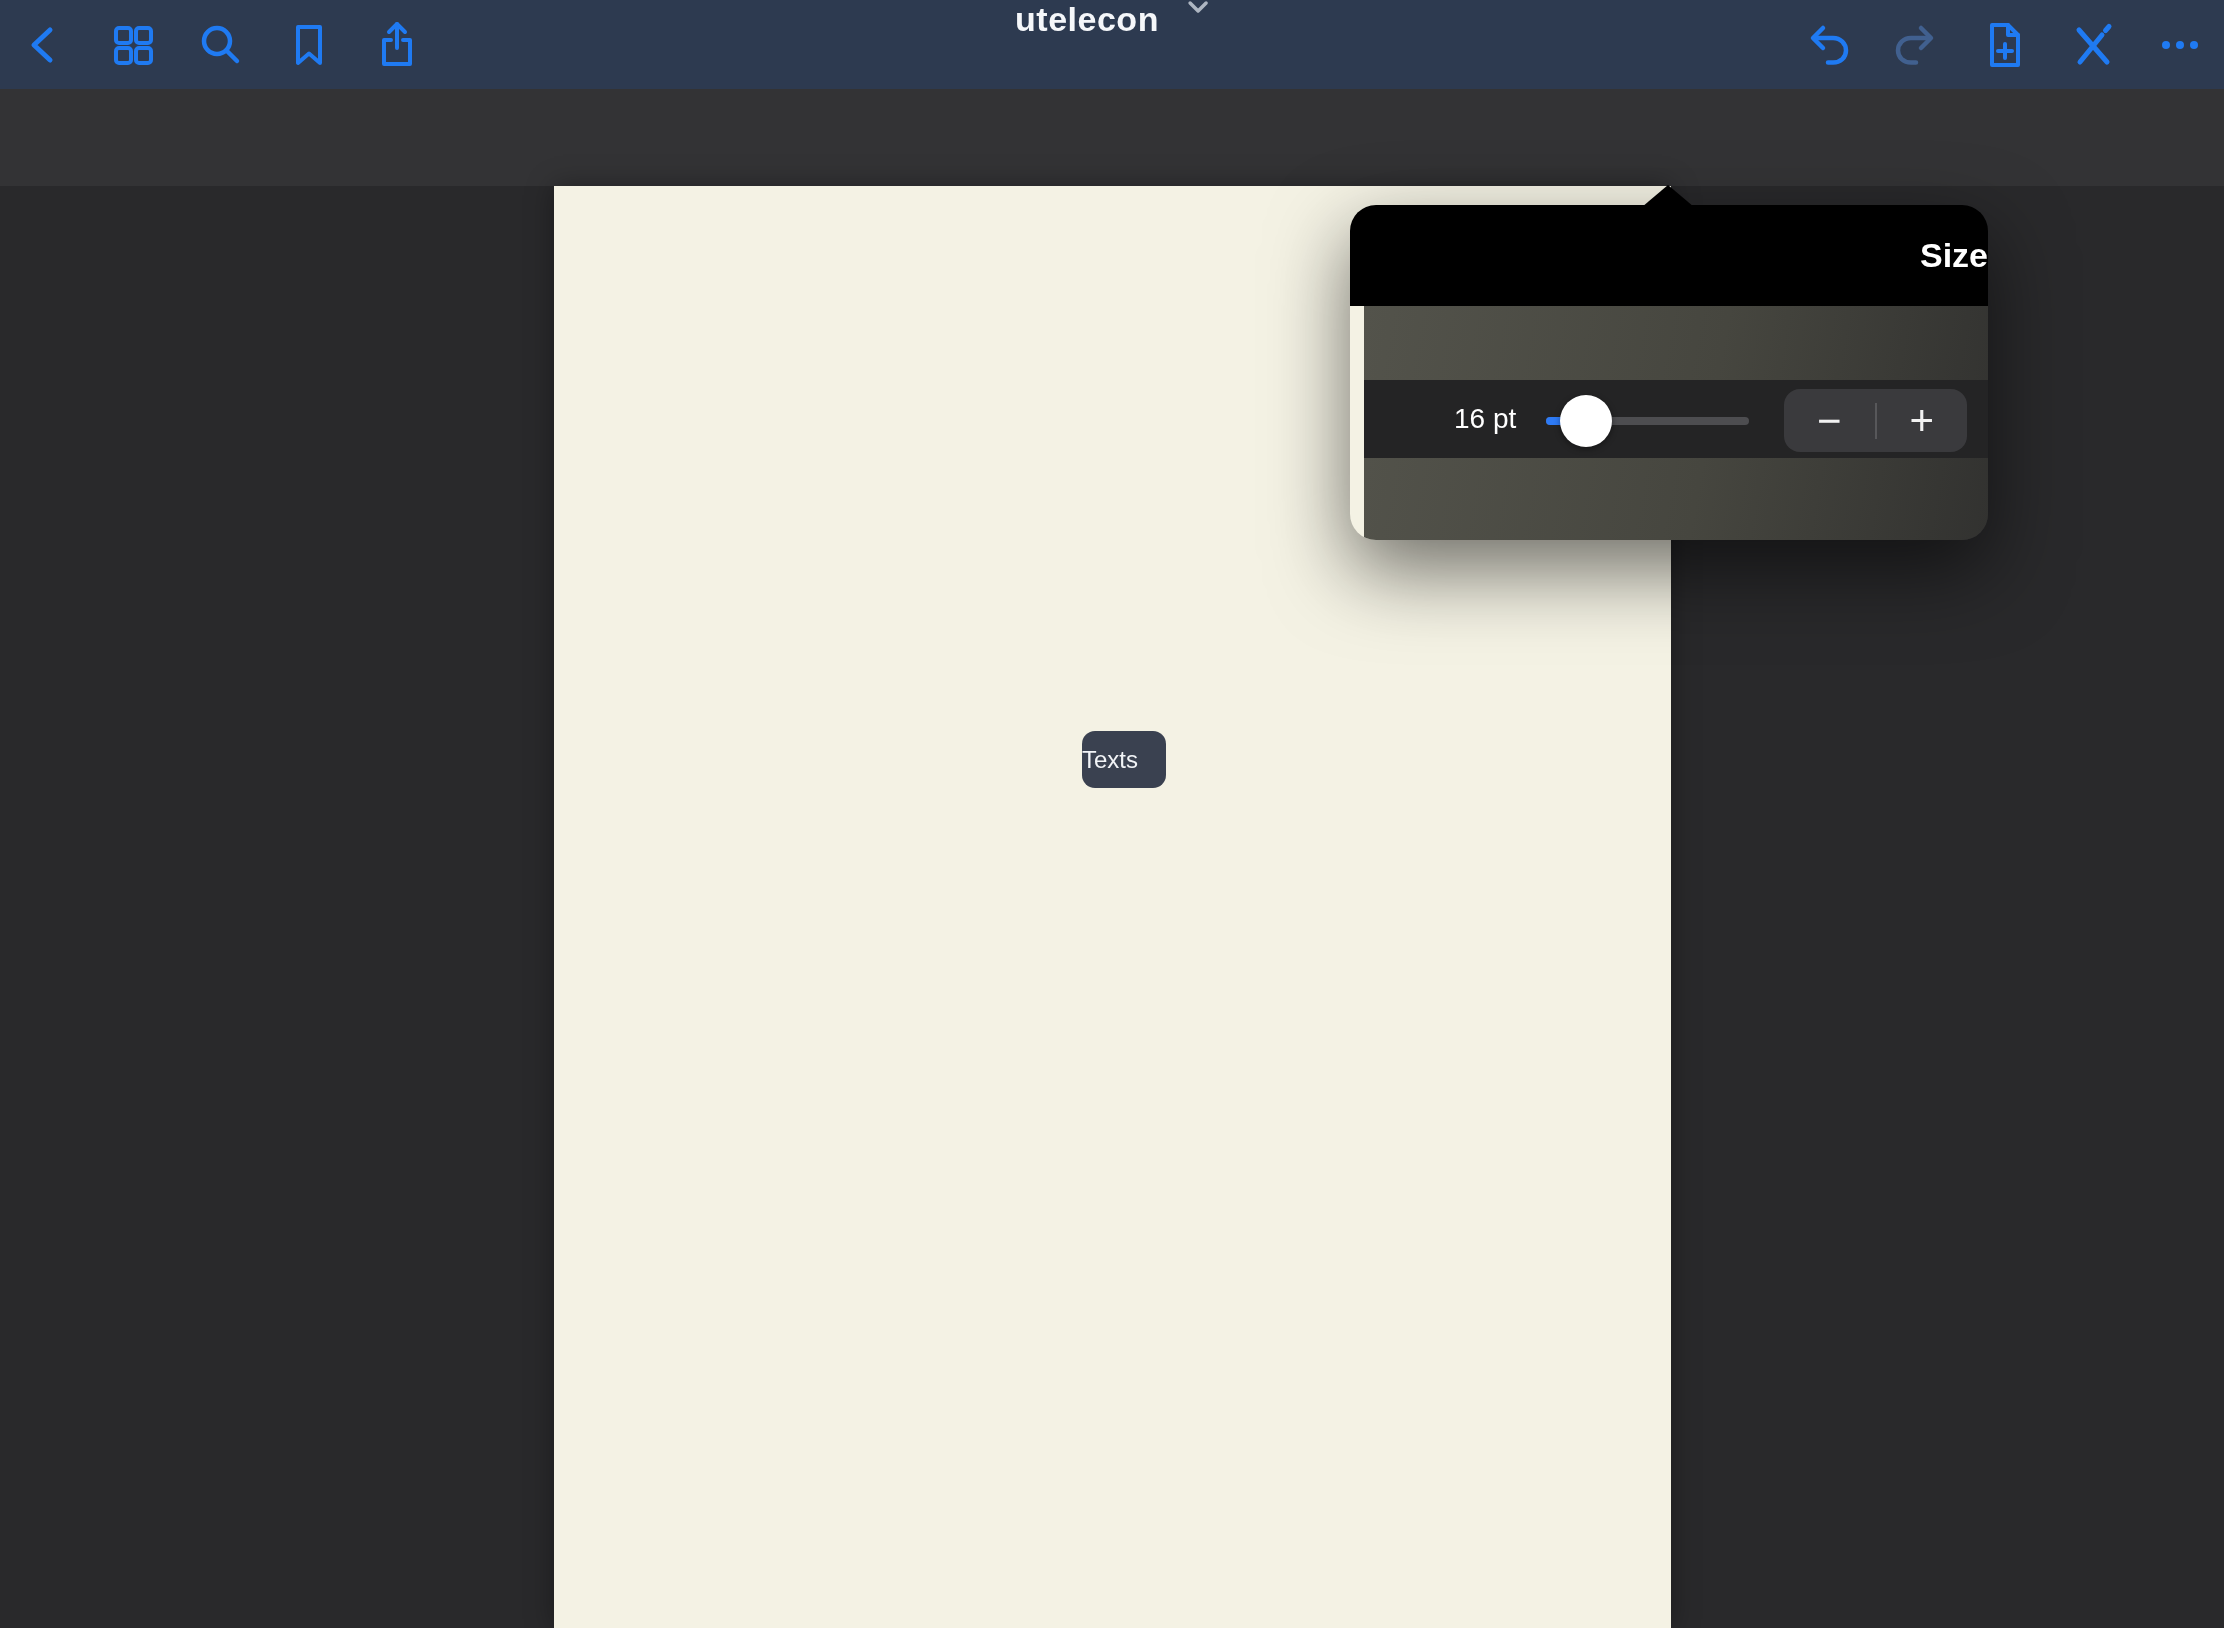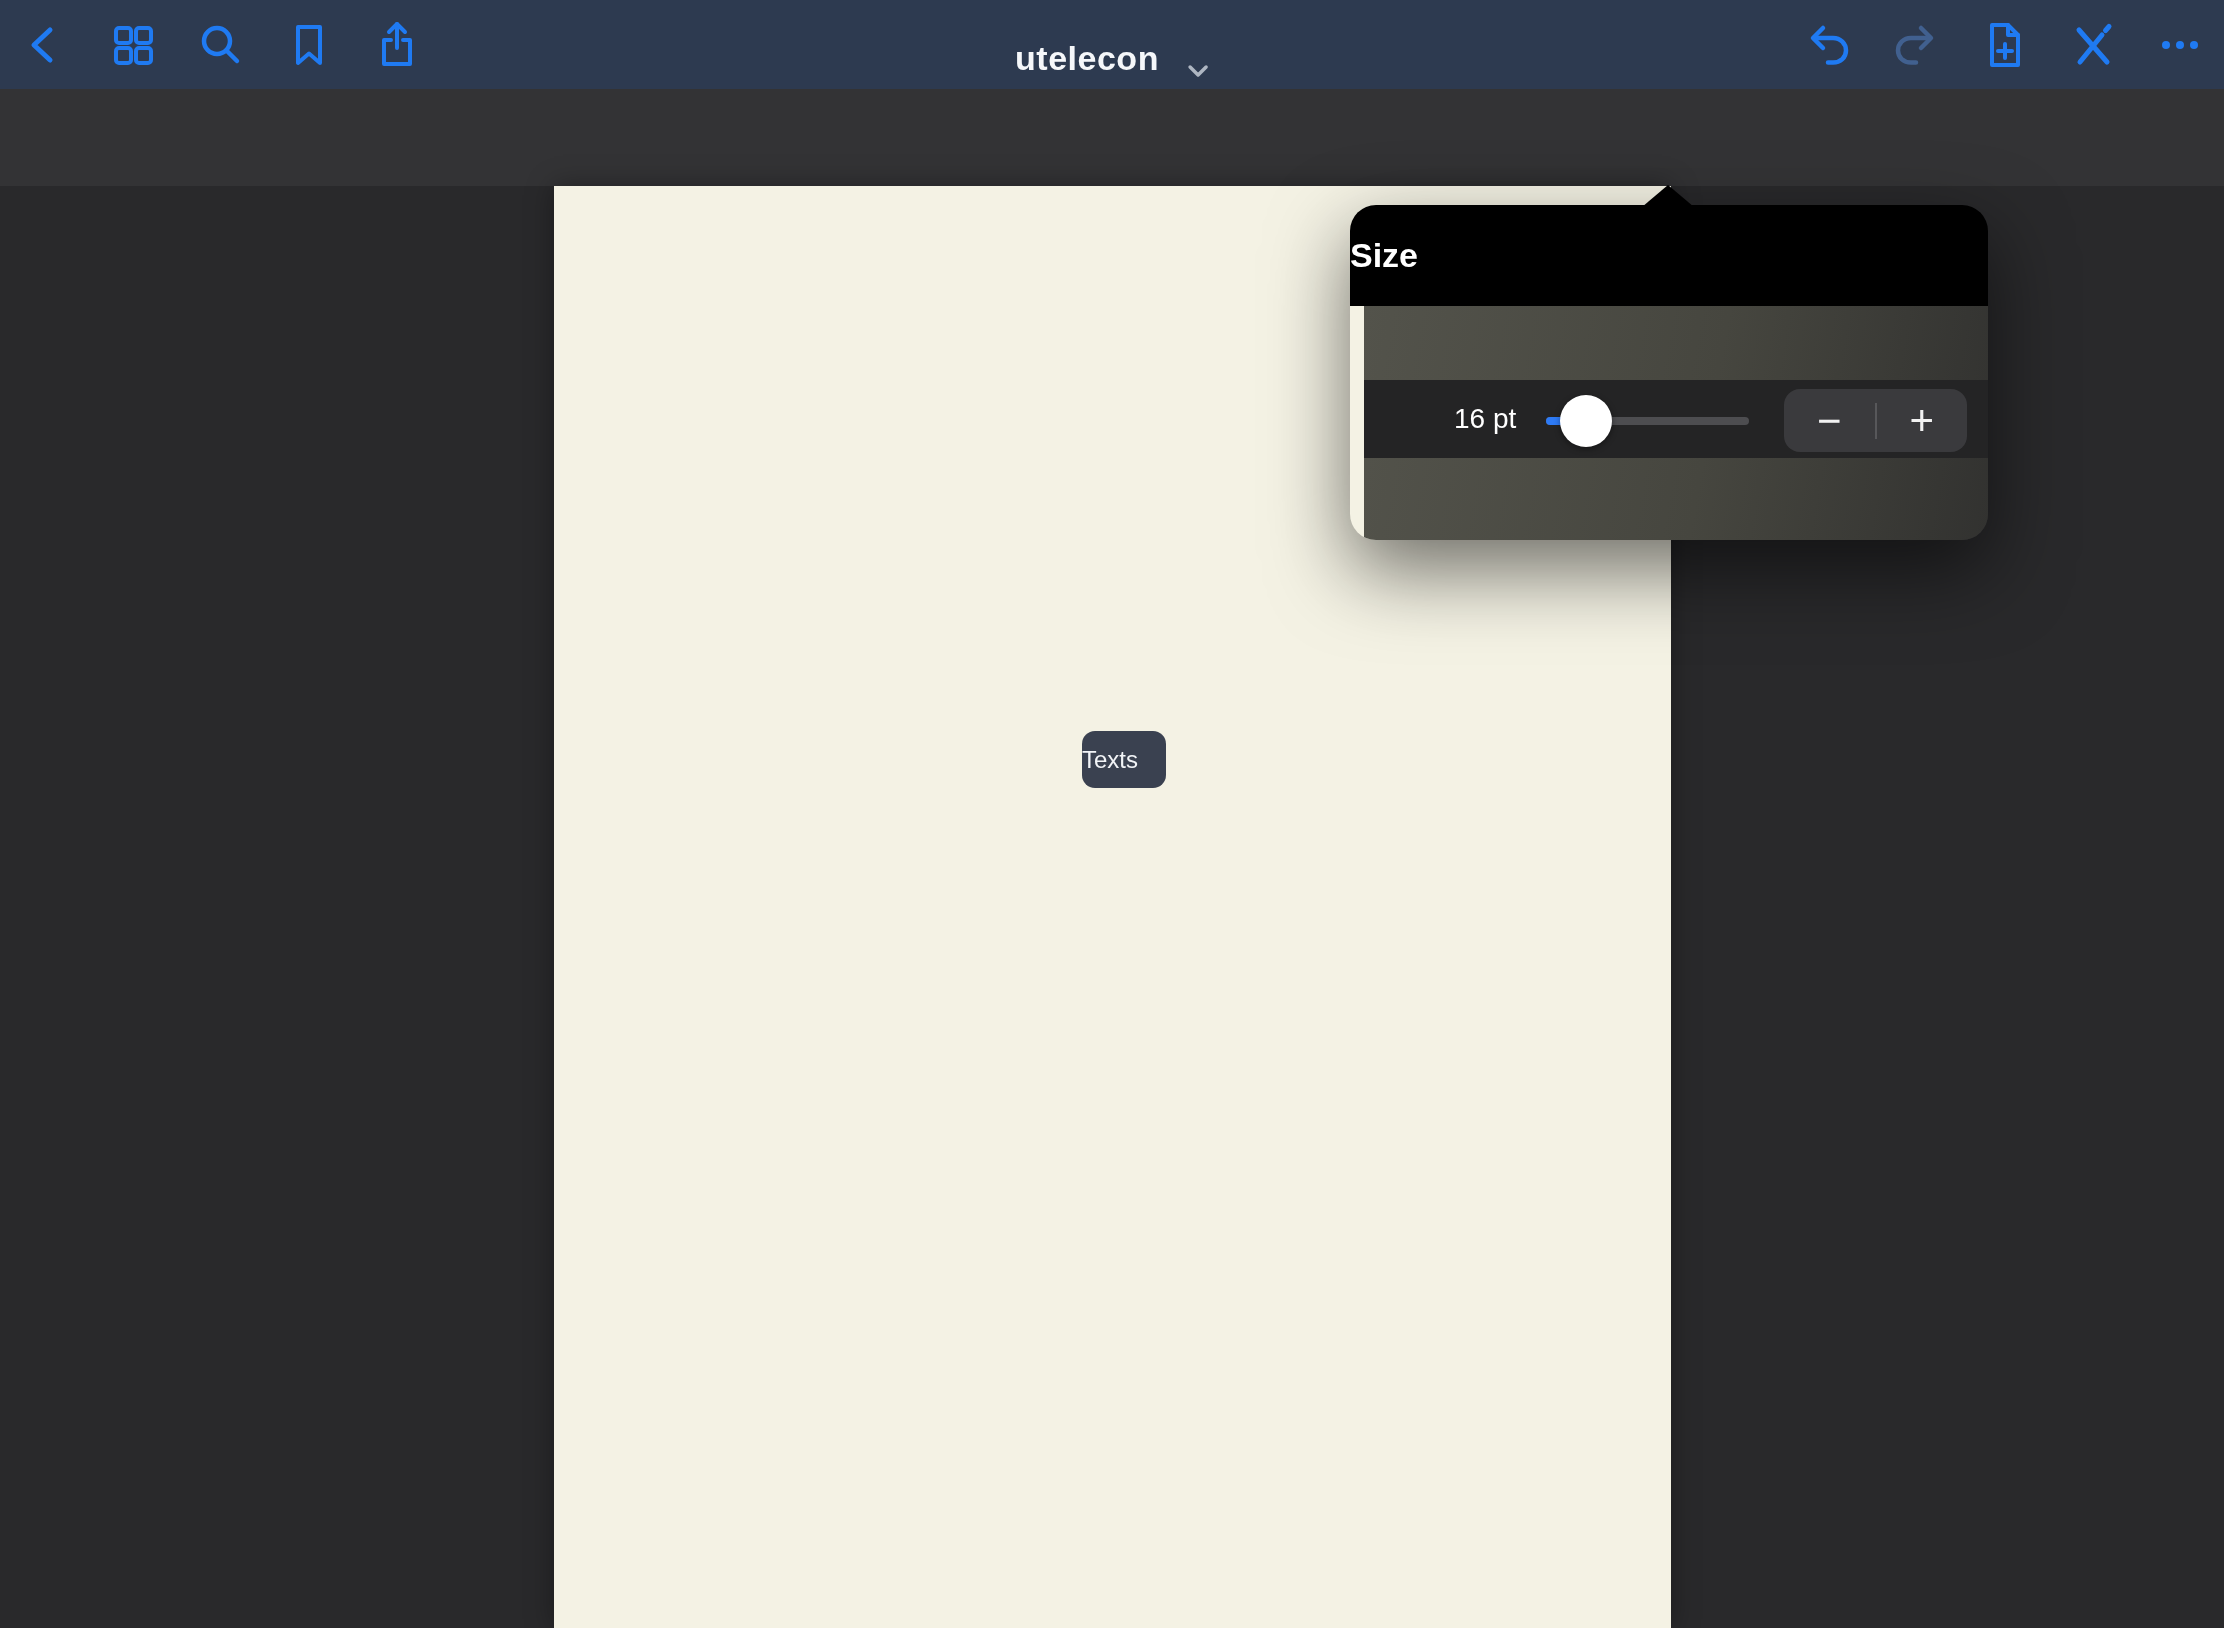--- a/index.html
+++ b/index.html
@@ -5,21 +5,21 @@
   html,body{margin:0;padding:0;background:#29292b;}
   .stage{position:relative;width:2224px;height:1628px;overflow:hidden;
          font-family:"Liberation Sans",sans-serif;background:#29292b;}
 
   
   .topbar{position:absolute;left:0;top:0;width:2224px;height:89px;background:#2d3a50;}
   .tb-left{position:absolute;left:17px;top:0;height:89px;display:flex;align-items:center;gap:32px;}
   .tb-right{position:absolute;right:16px;top:0;height:89px;display:flex;align-items:center;gap:32px;}
   .tb-btn{width:56px;height:56px;display:flex;align-items:center;justify-content:center;cursor:pointer;}
   .tb-title{position:absolute;left:50%;top:0;height:78px;transform:translateX(-50%);
-            display:flex;align-items:flex-end;gap:28px;cursor:pointer;}
+            display:flex;align-items:flex-start;gap:28px;cursor:pointer;}
   .tb-title .t{color:#f5f7fa;font-size:34px;font-weight:700;letter-spacing:.5px;}
 
   
   .toolbar{position:absolute;left:0;top:89px;width:2224px;height:97px;background:#333335;}
   .tool{position:absolute;top:109px;width:56px;height:56px;display:flex;align-items:center;
         justify-content:center;cursor:pointer;}
   .sep{position:absolute;top:112px;width:2px;height:50px;background:#47474a;}
 
   .texttile{position:absolute;left:1113px;top:118px;width:46px;height:40px;background:#2b5f9f;
             border:3px solid #3d85f2;border-radius:7px;box-sizing:border-box;display:flex;
@@ -54,21 +54,21 @@
   .textobj{position:absolute;left:528px;top:545px;width:84px;height:57px;background:#3a4150;
            border-radius:13px;display:flex;align-items:center;justify-content:flex-start;
            color:#f2f4f7;font-size:24px;cursor:pointer;}
 
   
   .pop-arrow{position:absolute;left:1642px;top:185px;width:0;height:0;
              border-left:26px solid transparent;border-right:26px solid transparent;
              border-bottom:22px solid #000;}
   .popover{position:absolute;left:1350px;top:205px;width:638px;height:335px;border-radius:26px;
            overflow:hidden;box-shadow:0 30px 80px rgba(0,0,0,.55);}
-  .pop-head{height:101px;background:#000;display:flex;align-items:center;justify-content:flex-start;}
+  .pop-head{height:101px;background:#000;display:flex;align-items:center;justify-content:flex-end;}
   .pop-head .ttl{color:#fff;font-size:34px;font-weight:700;}
   .pop-body{height:234px;background:linear-gradient(100deg,#53534b 0%,#46463f 55%,#323230 100%);
             position:relative;margin-left:14px;}
   .sliderrow{position:absolute;left:0;top:74px;width:100%;height:78px;background:#242425;}
   .pt-label{position:absolute;left:90px;top:0;height:78px;display:flex;align-items:center;
             color:#fff;font-size:28px;}
   .track{position:absolute;left:182px;top:37px;width:203px;height:8px;border-radius:4px;background:#4d4d50;cursor:pointer;}
   .track .fill{position:absolute;left:0;top:0;height:8px;border-radius:4px;background:#2e7bf6;}
   .knob{position:absolute;left:196px;top:15px;width:52px;height:52px;border-radius:50%;background:#fff;
         box-shadow:0 2px 6px rgba(0,0,0,.4);cursor:grab;}

